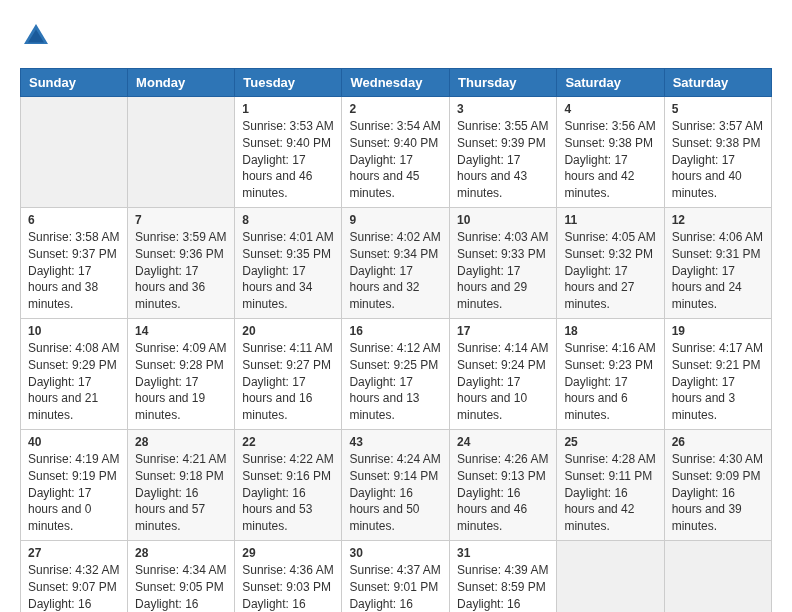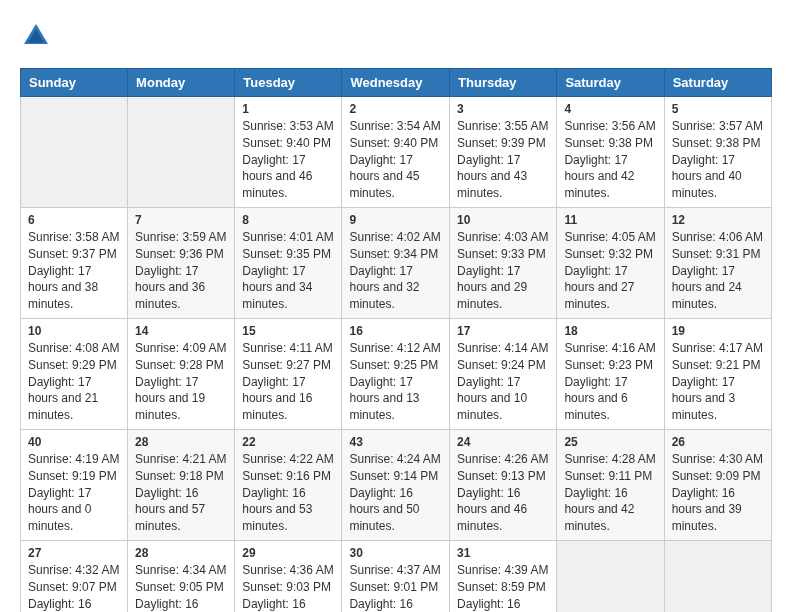--- a/index.html
+++ b/index.html
@@ -180,21 +180,21 @@
       <tr>
         <td>
           <span class="day-number">10</span>
           <div class="day-info">Sunrise: 4:08 AM<br>Sunset: 9:29 PM<br>Daylight: 17 hours and 21 minutes.</div>
         </td>
         <td>
           <span class="day-number">14</span>
           <div class="day-info">Sunrise: 4:09 AM<br>Sunset: 9:28 PM<br>Daylight: 17 hours and 19 minutes.</div>
         </td>
         <td>
-          <span class="day-number">15</span>
+          <span class="day-number">20</span>
           <div class="day-info">Sunrise: 4:11 AM<br>Sunset: 9:27 PM<br>Daylight: 17 hours and 16 minutes.</div>
         </td>
         <td>
           <span class="day-number">16</span>
           <div class="day-info">Sunrise: 4:12 AM<br>Sunset: 9:25 PM<br>Daylight: 17 hours and 13 minutes.</div>
         </td>
         <td>
           <span class="day-number">17</span>
           <div class="day-info">Sunrise: 4:14 AM<br>Sunset: 9:24 PM<br>Daylight: 17 hours and 10 minutes.</div>
         </td>

